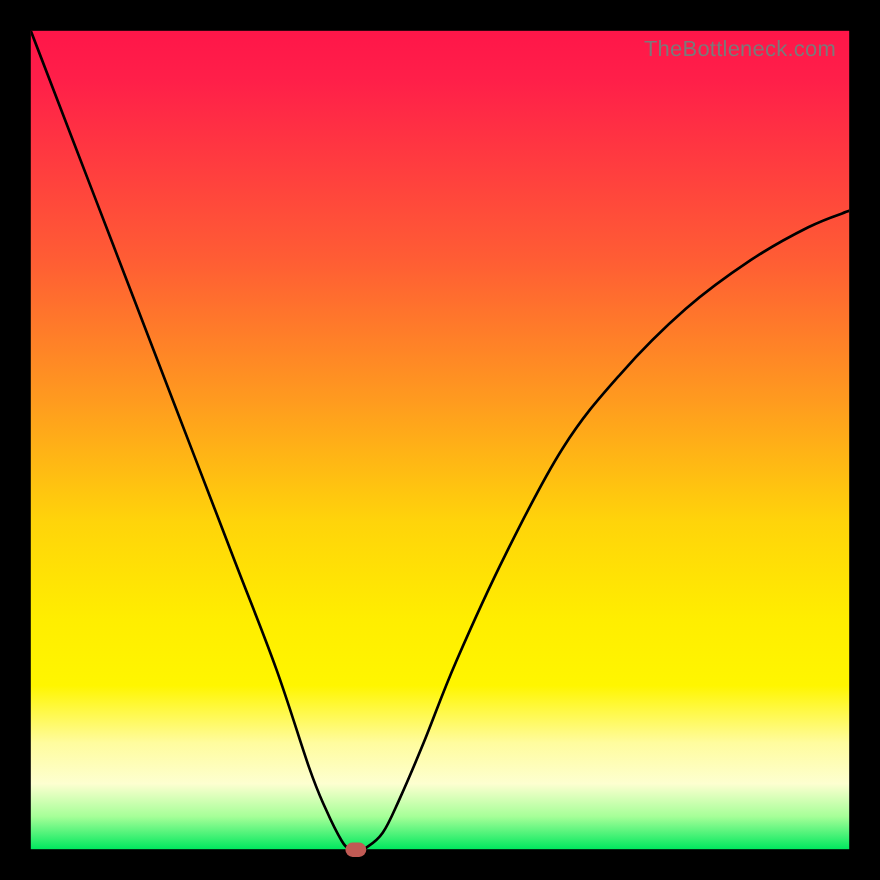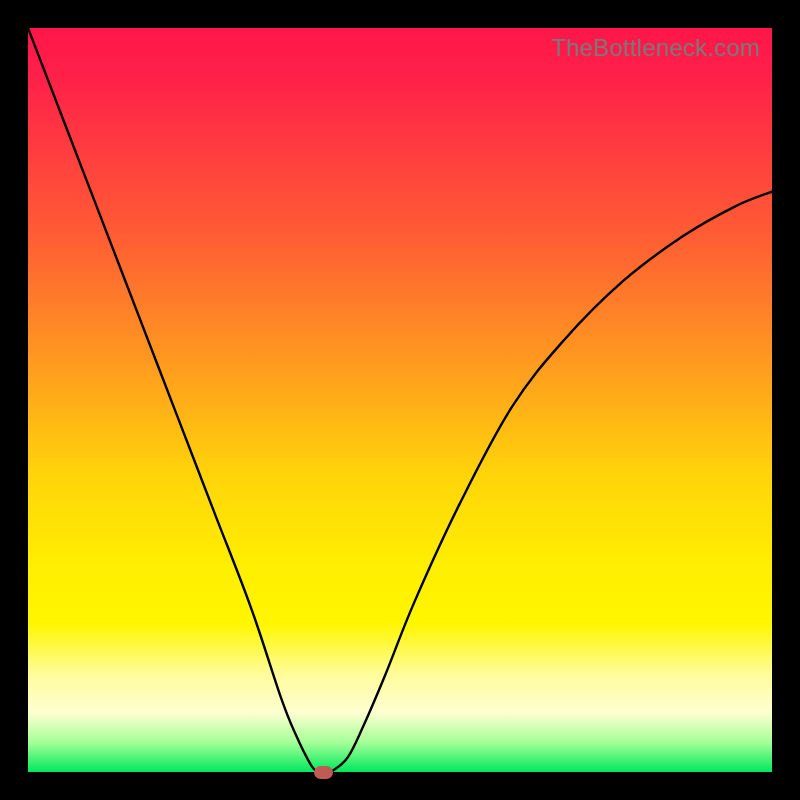--- a/index.html
+++ b/index.html
@@ -29,21 +29,21 @@
       #fdffd0 92%,
       #a6ff98 96%,
       #00e85e 100%
     );
   }
   .watermark {
     position: absolute;
     top: 6px;
     right: 12px;
     font-family: Arial, Helvetica, sans-serif;
-    font-size: 24px;
+    font-size: 20px;
     color: #7a7a7a;
     font-weight: 500;
     letter-spacing: 0.2px;
   }
   .curve {
     position: absolute;
     left: 0; top: 0;
     width: 744px;
     height: 744px;
   }

